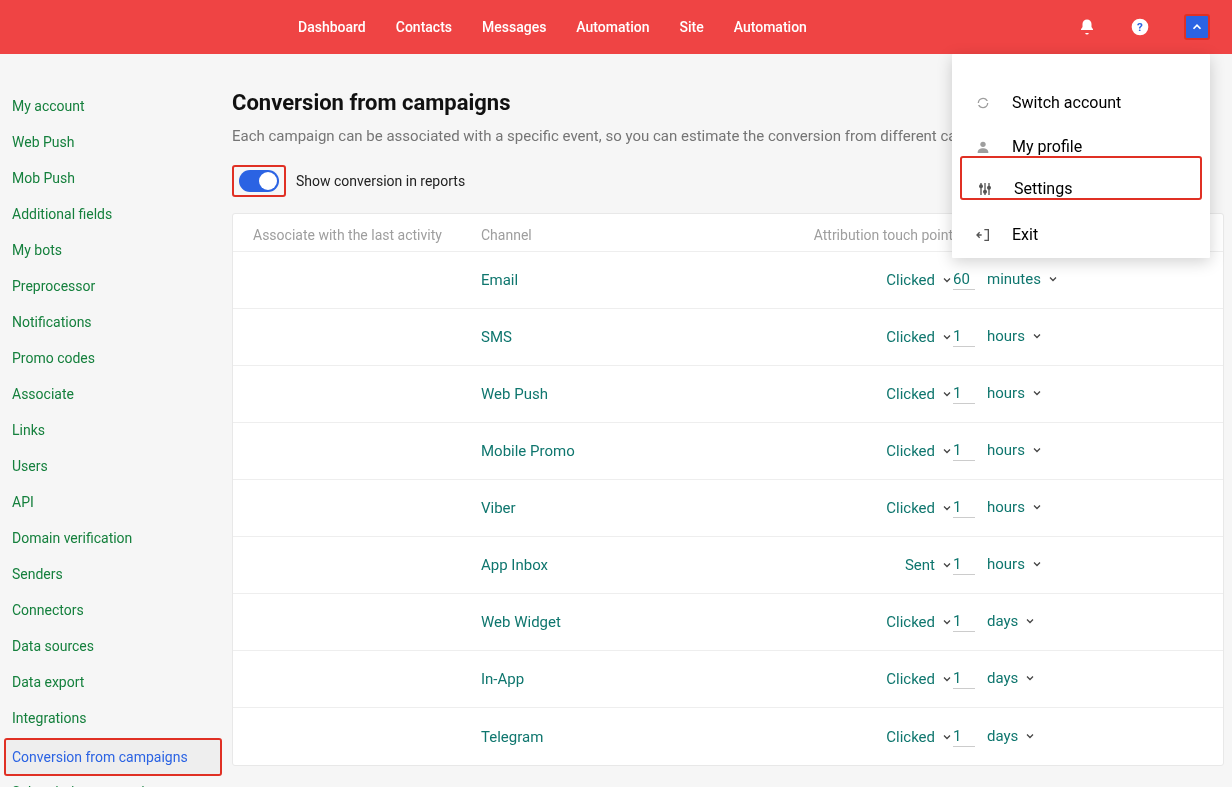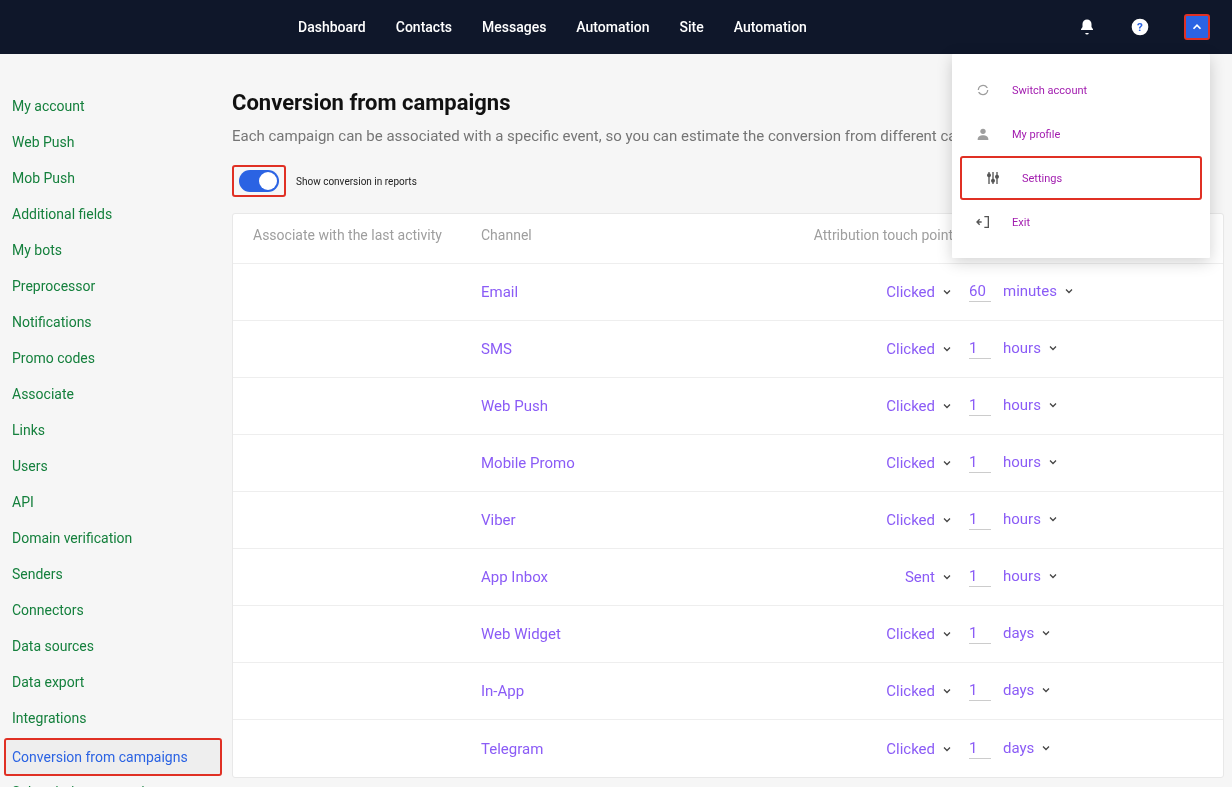--- a/index.html
+++ b/index.html
@@ -8,21 +8,21 @@
     background: #f6f6f6;
     color: #212121;
     width: 1232px;
     height: 787px;
     overflow: hidden;
     position: relative;
   }
   
   .header {
     height: 54px;
-    background: #0f172a;
+    background: #ef4444;
     display: flex;
     align-items: center;
     padding: 0 20px;
     color: #fff;
     position: relative;
   }
   .nav { display: flex; gap: 30px; margin-left: 278px; }
   .nav-item { font-size: 14px; font-weight: 500; cursor: pointer; }
   .header-icons { position: absolute; right: 22px; display: flex; align-items: center; gap: 34px; }
   .icon-btn { cursor: pointer; display: flex; align-items: center; justify-content:center; }
@@ -41,33 +41,33 @@
     right: 22px;
     width: 258px;
     background: #fff;
     box-shadow: 0 4px 16px rgba(0,0,0,.18);
     border-radius: 1px;
     padding: 14px 0;
     z-index: 50;
   }
   .dropdown-item {
     display: flex;
-    align-items: center;
+    align-items: flex-end;
     padding: 0 22px;
     height: 44px;
-    font-size: 11px;
-    color: #a21caf;
+    font-size: 16px;
+    color: #000000;
     cursor: pointer;
   }
   .dropdown-item .dd-icon { width: 18px; height: 18px; margin-right: 20px; display:flex; align-items:center; justify-content:center; color:#9e9e9e; }
   .dropdown-item.highlighted {
     border: 2px solid #e03024;
     border-radius: 3px;
     margin: 0 8px;
-    padding: 0 22px;
+    padding: 0 14px;
     height: 44px;
   }
   
   .sidebar {
     position: absolute;
     top: 90px;
     left: 8px;
     width: 210px;
   }
   .sidebar-item {
@@ -95,21 +95,21 @@
   .main {
     position: absolute;
     left: 232px;
     top: 90px;
     right: 8px;
     overflow: visible;
   }
   .page-title { font-size: 22px; font-weight: 700; margin-bottom: 12px; color:#111; }
   .page-desc { font-size: 15px; color: #757575; margin-bottom: 20px; }
   .show-conv { display: flex; align-items: center; gap: 10px; margin-bottom: 16px; }
-  .show-conv-label { font-size: 10px; color:#222; }
+  .show-conv-label { font-size: 14px; color:#222; }
   .show-conv-box {
     border: 2px solid #e03024;
     border-radius: 3px;
     padding: 3px 5px;
     display: inline-flex;
   }
   
   .toggle {
     width: 34px; height: 18px;
     background: #2b63e3;
@@ -128,33 +128,33 @@
   }
   .toggle.big { width: 40px; height: 22px; }
   .toggle.big::after { width: 18px; height: 18px; top: 2px; right: 2px; }
   
   .table {
     background: #fff;
     border: 1px solid #e8e8e8;
     border-radius: 3px;
     overflow: hidden;
   }
-  .thead { display: flex; padding: 13px 20px 20px; color: #9e9e9e; font-size: 14px; border-bottom: 1px solid #eee; }
+  .thead { display: flex; padding: 13px 20px 8px; color: #9e9e9e; font-size: 14px; border-bottom: 1px solid #eee; }
   .col-assoc { width: 228px; }
   .col-channel { width: 208px; }
   .col-touch { width: 264px; text-align: right; }
-  .col-window { flex: 1; margin-left: 16px; }
+  .col-window { flex: 1; }
   .trow {
     display: flex;
     align-items: center;
     padding: 0 20px;
     height: 57px;
     border-bottom: 1px solid #eee;
     font-size: 15px;
-    color: #8b5cf6;
+    color: #0f766e;
   }
   .trow:last-child { border-bottom: none; }
   .col-touch .select, .col-window .unit-select {
     display: inline-flex; align-items: center; gap: 6px;
     cursor: pointer;
   }
   .col-window .num {
     display: inline-block;
     min-width: 22px;
     border-bottom: 1px solid #ccc;

